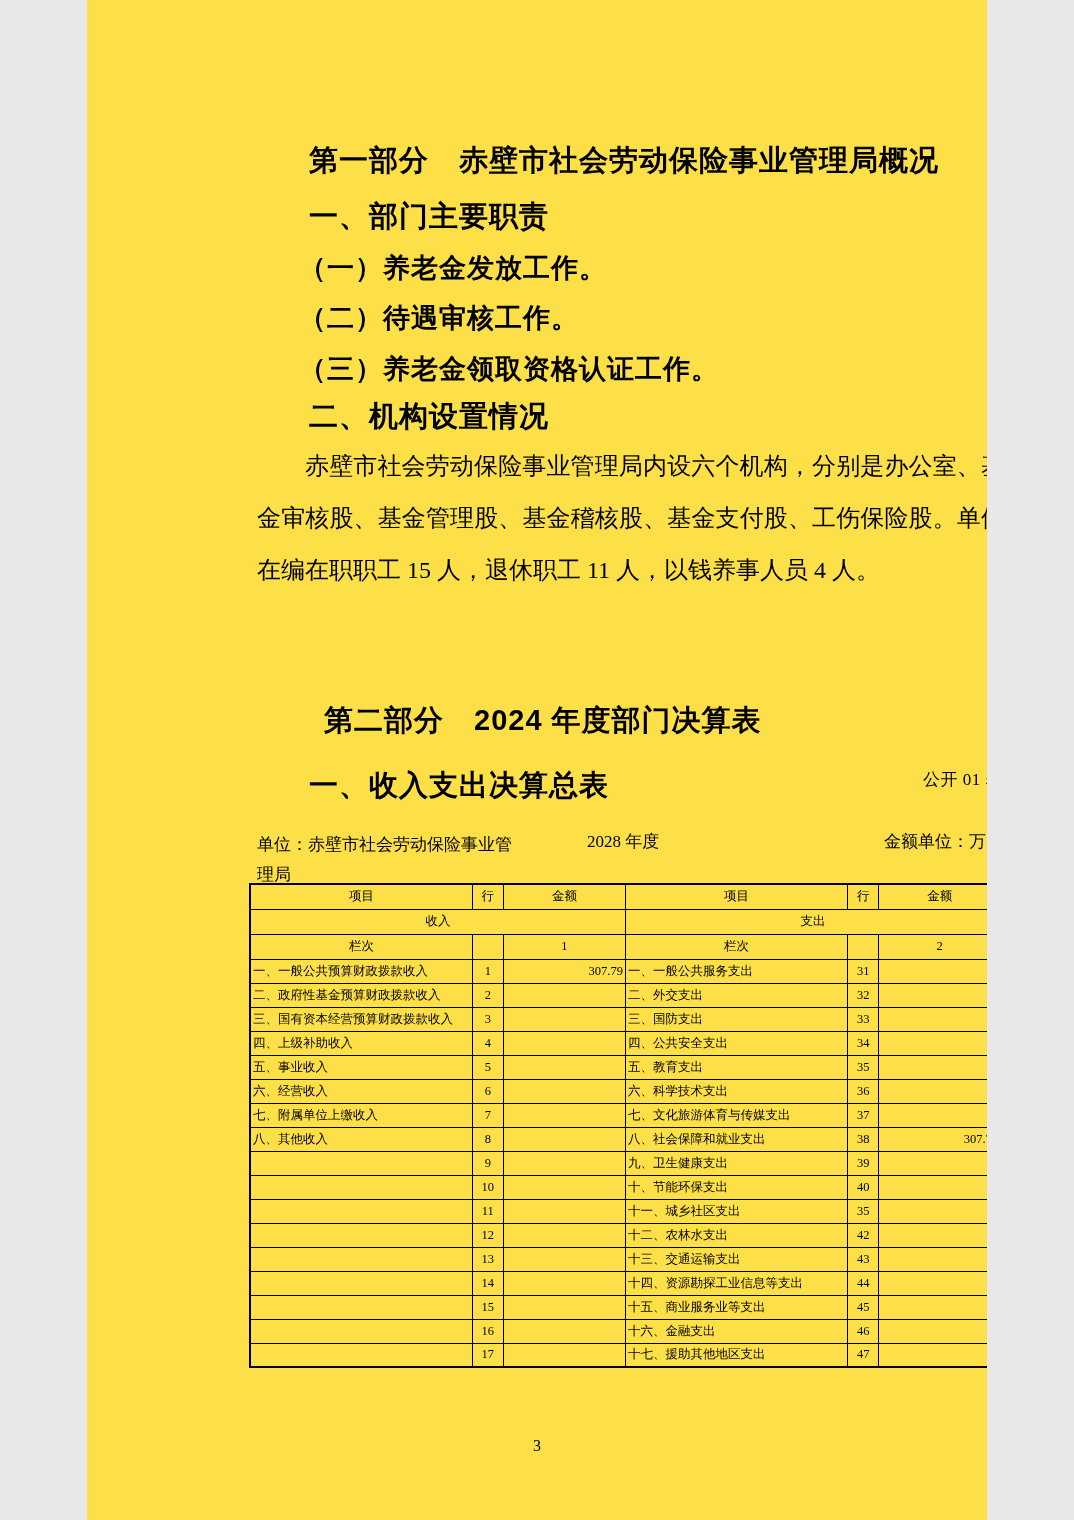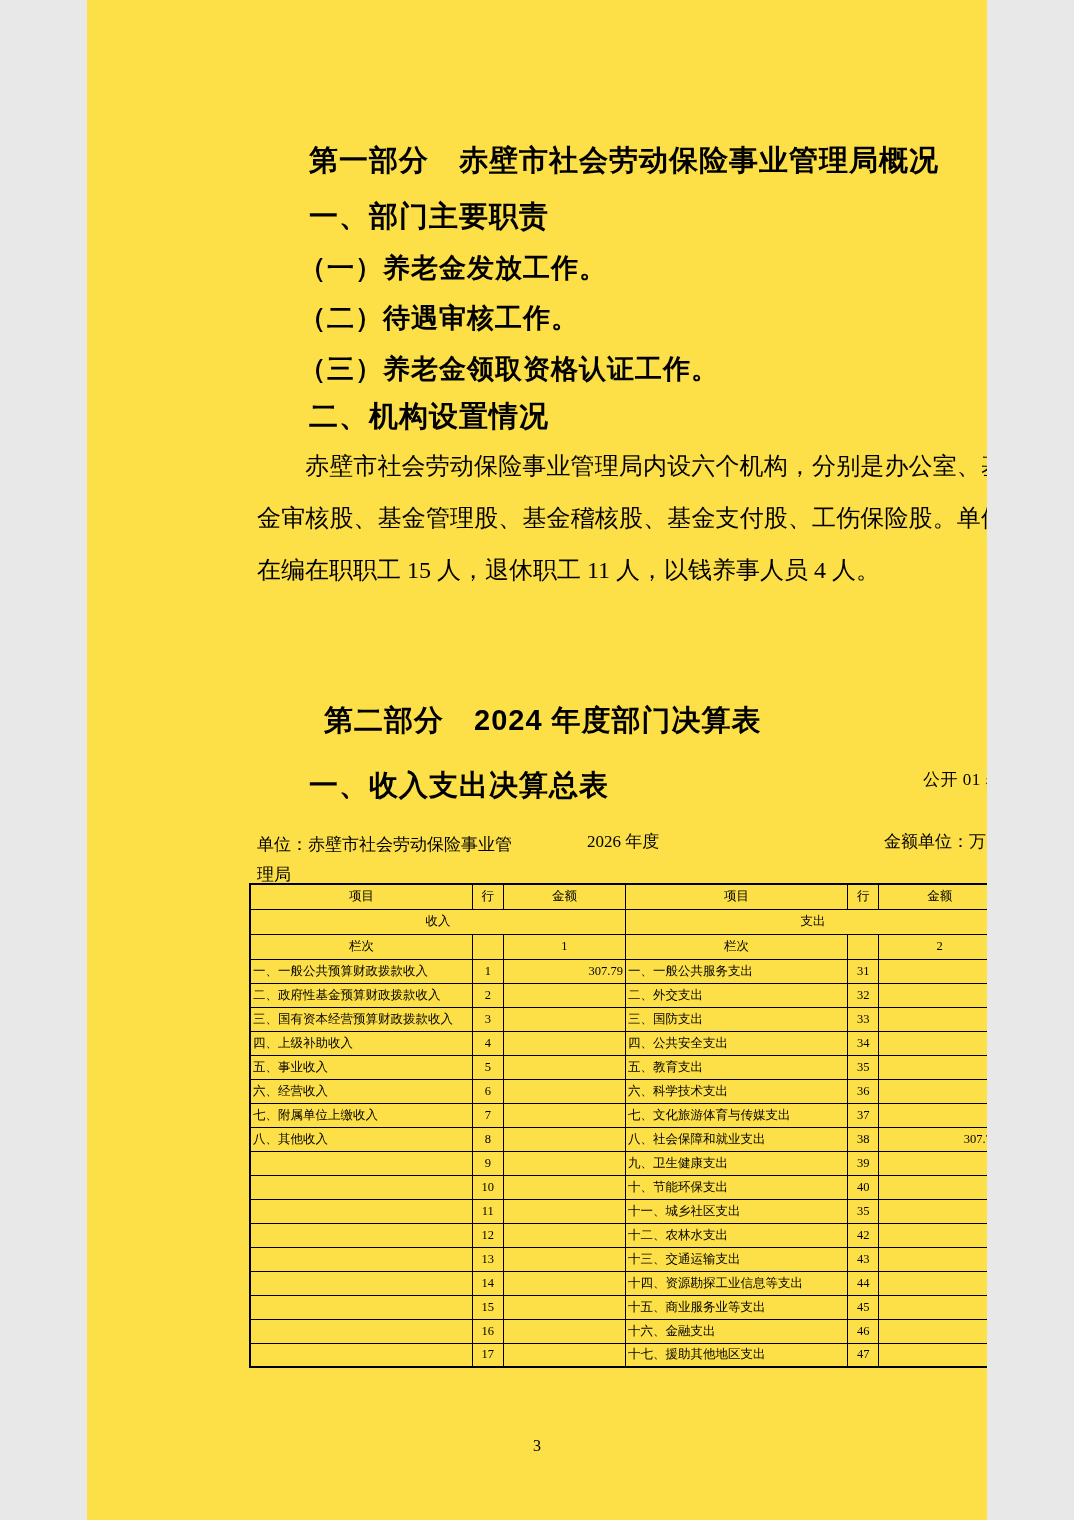--- a/index.html
+++ b/index.html
@@ -103,21 +103,21 @@
   <div class="abs org-para">赤壁市社会劳动保险事业管理局内设六个机构，分别是办公室、基金审核股、基金管理股、基金稽核股、基金支付股、工伤保险股。单位在编在职职工 15 人，退休职工 11 人，以钱养事人员 4 人。</div>
 
   <div class="abs hei part2-title">第二部分　2024 年度部门决算表</div>
 
   <div class="abs hei summary-head">一、收入支出决算总表</div>
 
   <div class="abs table-tag">公开 01 表</div>
 
   <div class="abs table-meta">
     <span class="meta-unit">单位：赤壁市社会劳动保险事业管理局</span>
-    <span class="meta-year">2026 年度</span>
+    <span class="meta-year">2028 年度</span>
     <span class="meta-amount">金额单位：万元</span>
   </div>
 
   <table class="budget">
     <colgroup>
       <col style="width:222px">
         <col style="width:31px">
         <col style="width:122px">
       <col style="width:222px">
         <col style="width:31px">

